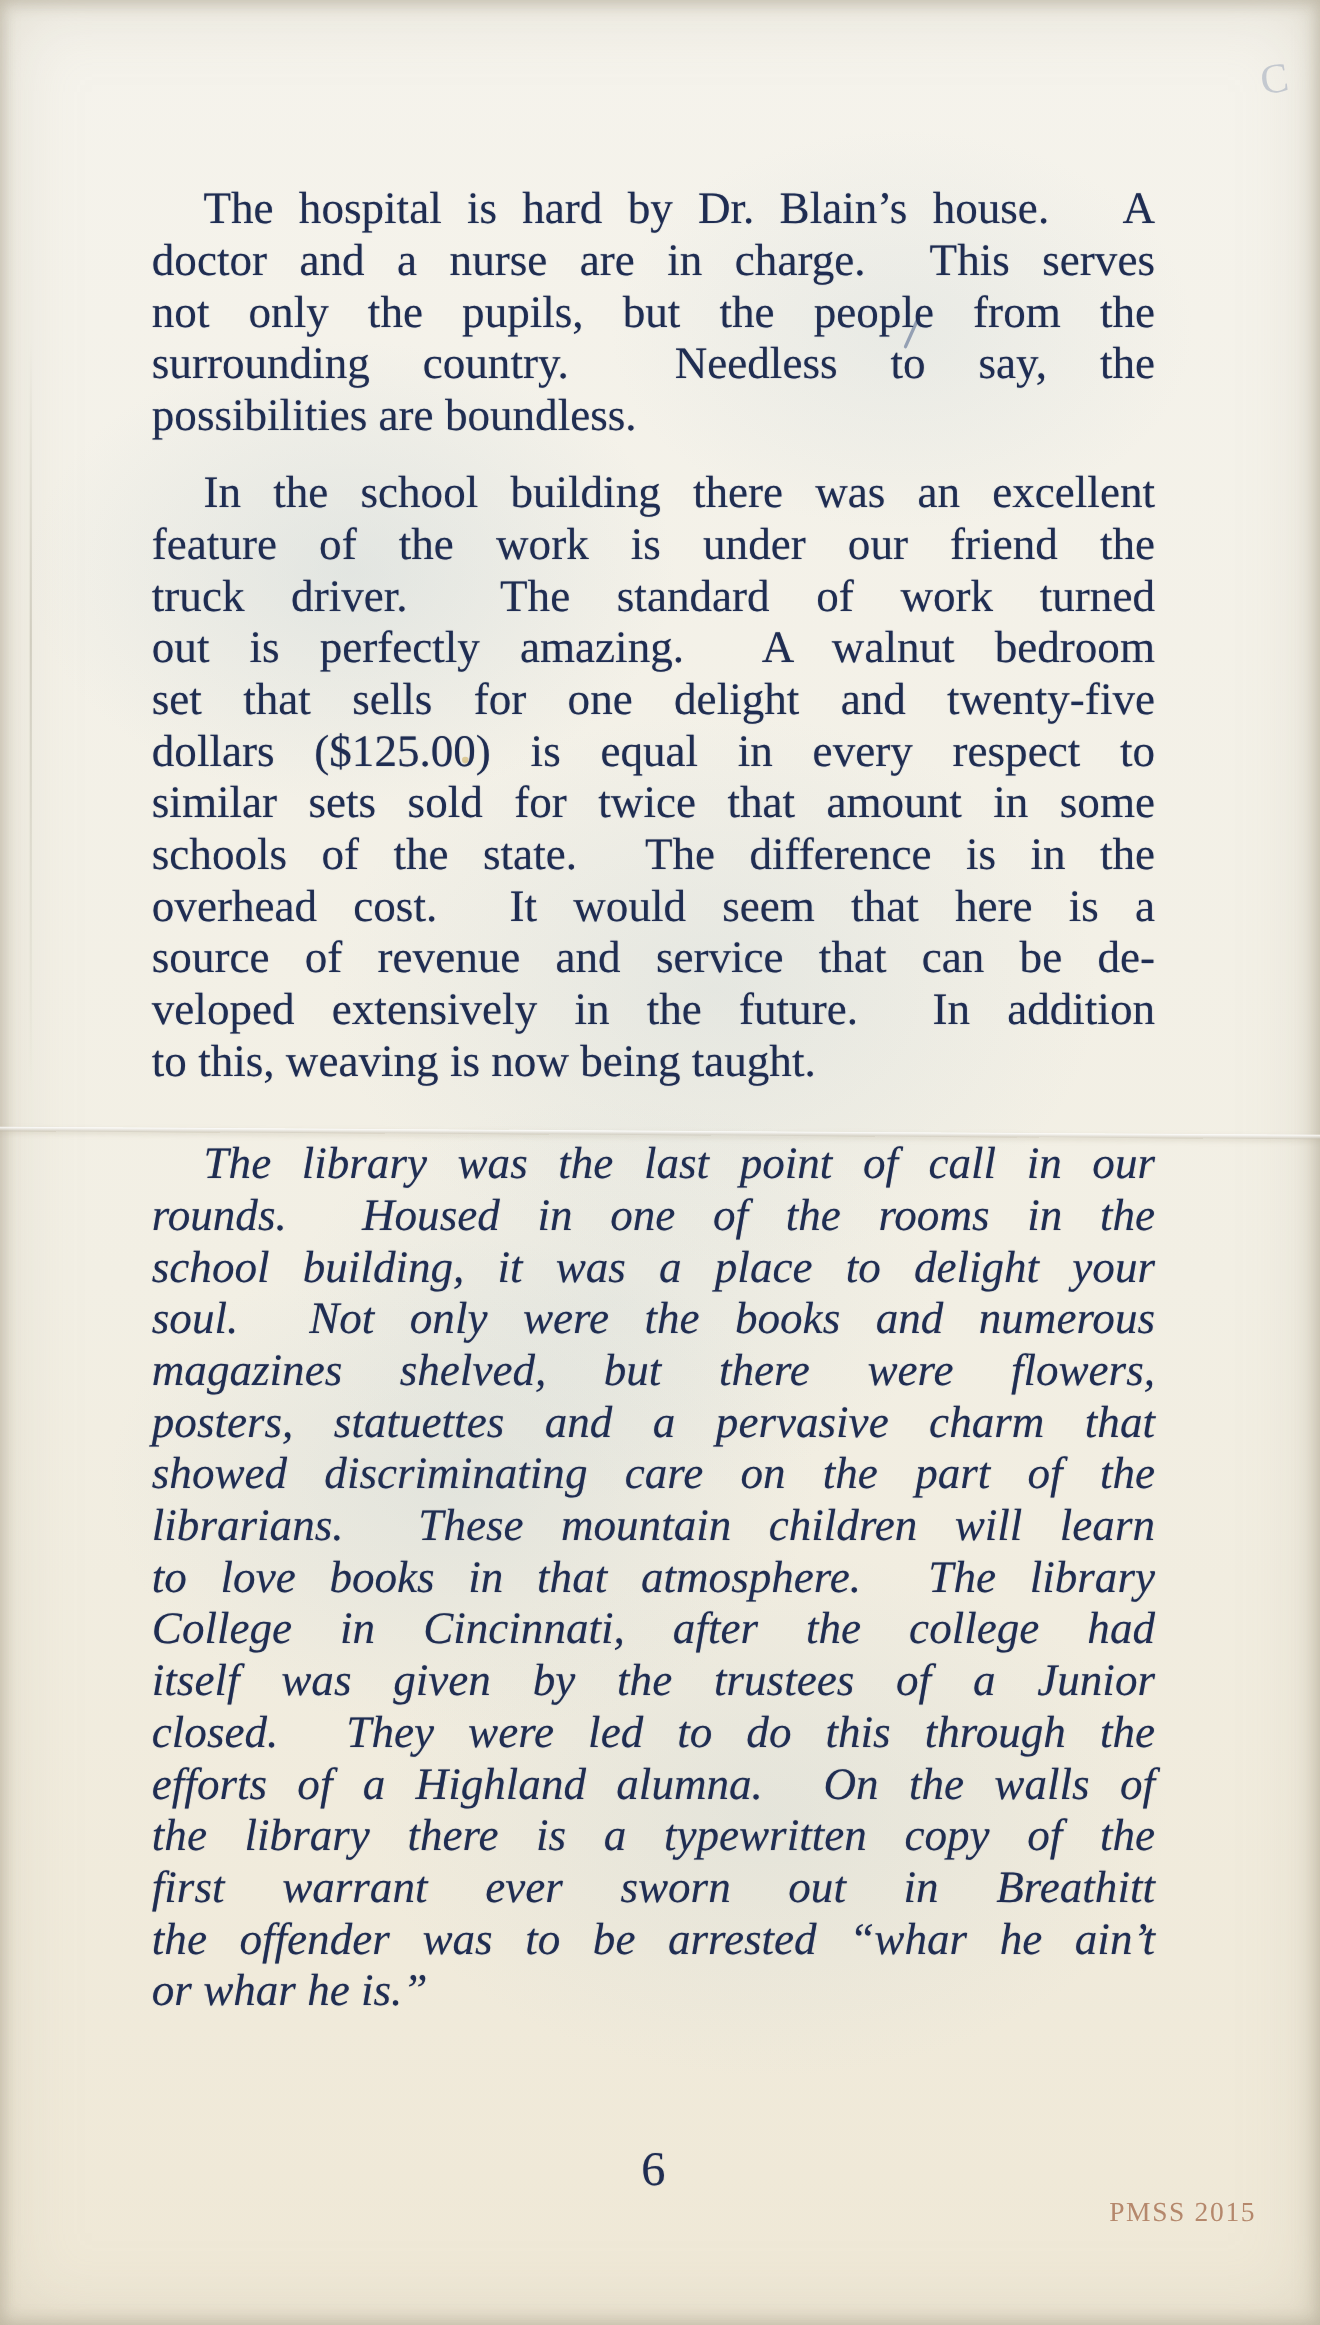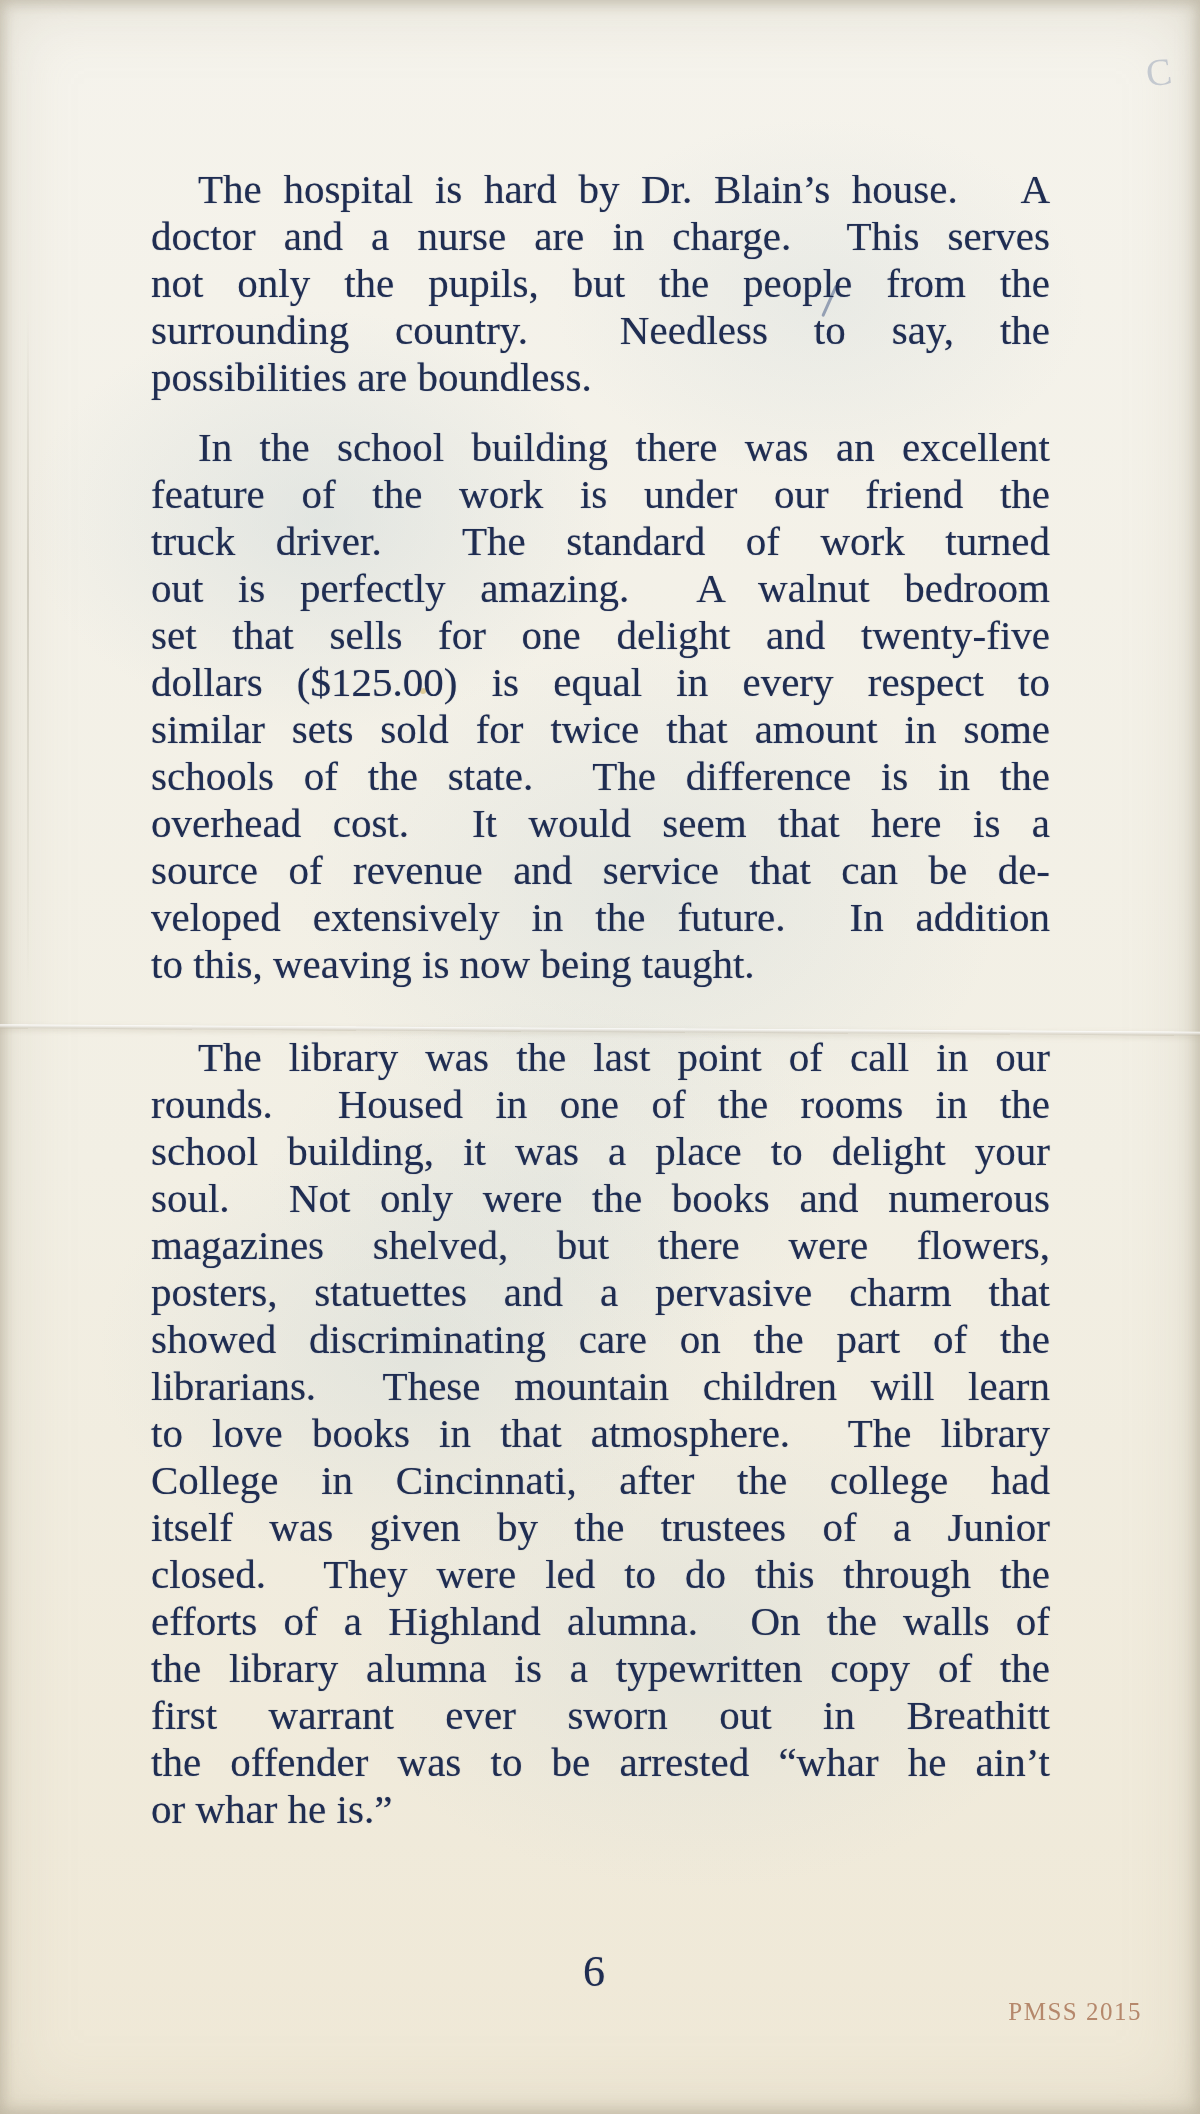--- a/index.html
+++ b/index.html
@@ -30,22 +30,22 @@
     width: 912px;
     color: #1f2d52;
     font-family: "Liberation Serif", serif;
     font-size: 41px;
     line-height: 47px;
     text-shadow: 0 0 1px rgba(31,45,82,0.55);
   }
   .para { margin: 0; }
   .para-1 { margin-top: 166px; }
   .para-2 { margin-top: 23px; font-family: Liberation Serif, serif; }
-  .para-3 { margin-top: 46px; }
-  .line { text-align: justify; text-align-last: justify; margin-left: 13px; }
+  .para-3 { margin-top: 46px; font-style: italic; }
+  .line { text-align: justify; text-align-last: justify; }
   .line.first { padding-left: 47px; }
   .line.last { text-align-last: left; }
   .pagenum {
     position: absolute;
     left: 138px; top: 1946px;
     width: 912px;
     text-align: center;
     font-family: "Liberation Serif", serif;
     font-size: 44px;
     color: #1f2d52;
@@ -141,21 +141,21 @@
       <div class="line">soul.&nbsp; Not only were the books and numerous</div>
       <div class="line">magazines shelved, but there were flowers,</div>
       <div class="line">posters, statuettes and a pervasive charm that</div>
       <div class="line">showed discriminating care on the part of the</div>
       <div class="line">librarians.&nbsp; These mountain children will learn</div>
       <div class="line">to love books in that atmosphere.&nbsp; The library</div>
       <div class="line">College in Cincinnati, after the college had</div>
       <div class="line">itself was given by the trustees of a Junior</div>
       <div class="line">closed.&nbsp; They were led to do this through the</div>
       <div class="line">efforts of a Highland alumna.&nbsp; On the walls of</div>
-      <div class="line">the library alumna is a typewritten copy of the</div>
+      <div class="line">the library there is a typewritten copy of the</div>
       <div class="line">first warrant ever sworn out in Breathitt</div>
       <div class="line">the offender was to be arrested “whar he ain’t</div>
       <div class="line last">or whar he is.”</div>
     </div>
 
   </div>
 
   <div class="pagenum">6</div>
   <div class="watermark">PMSS 2015</div>
 

